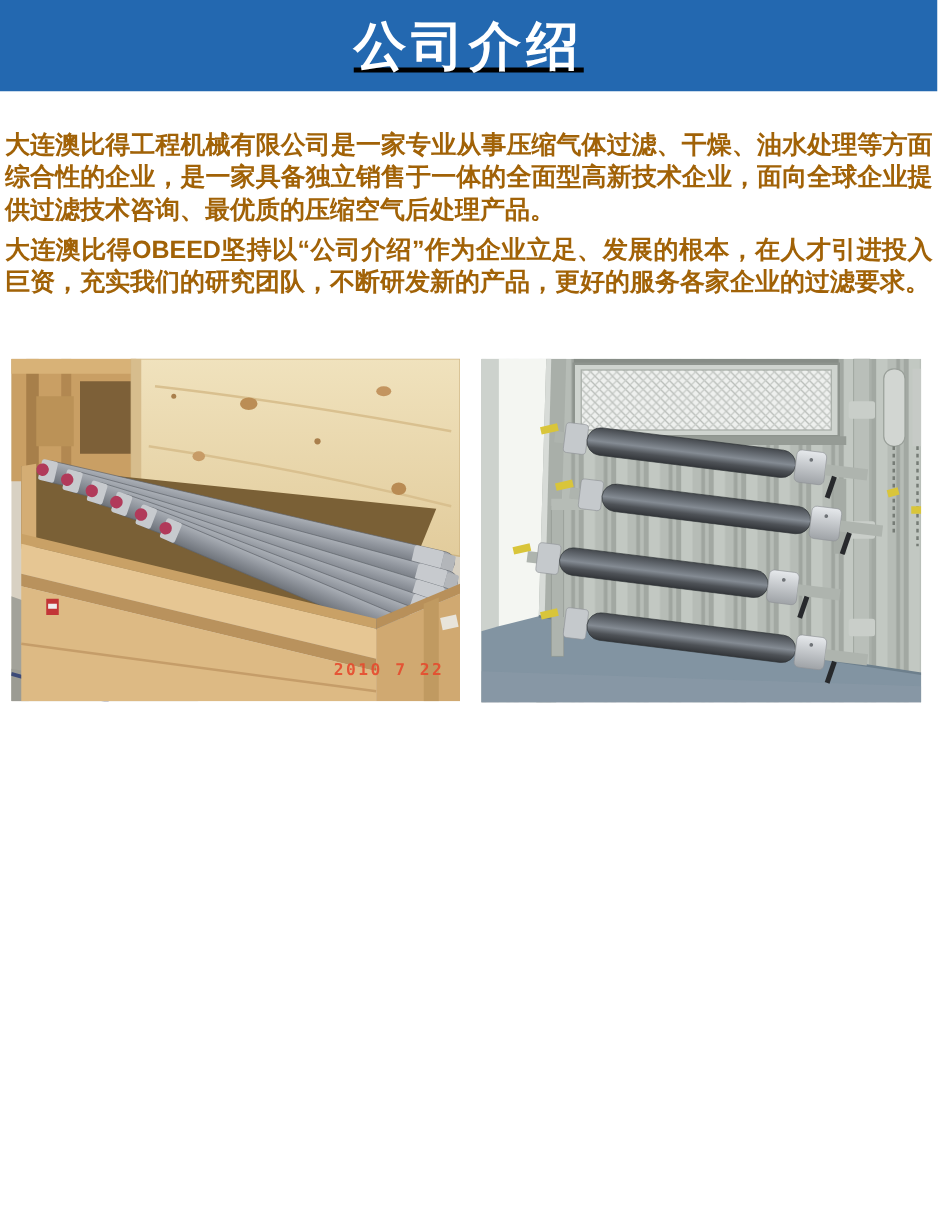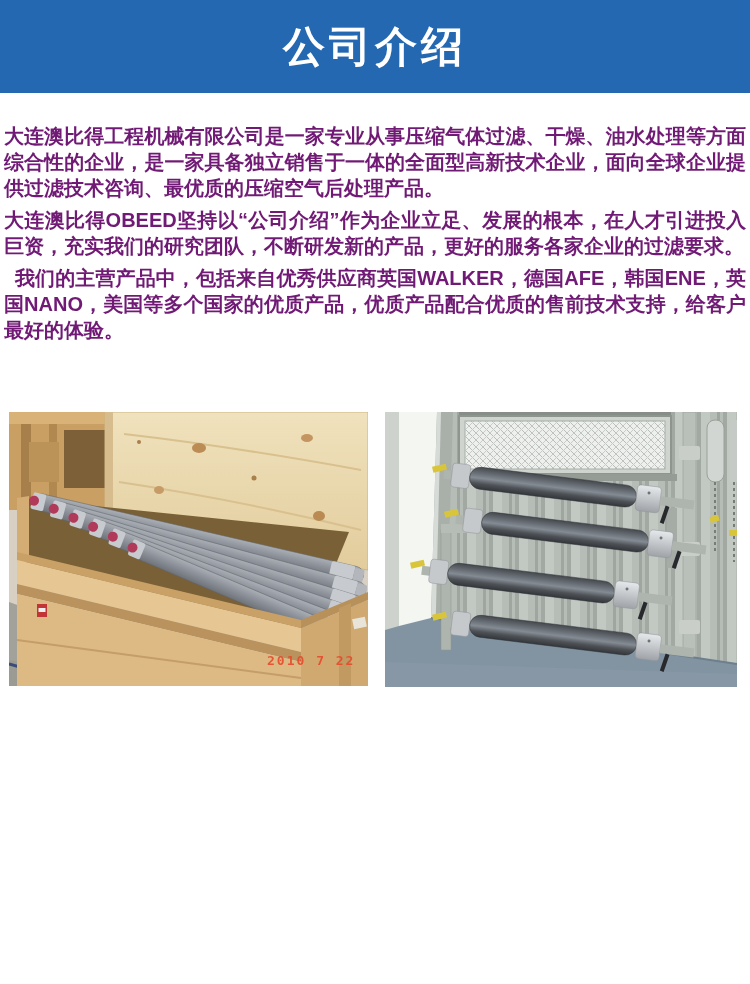--- a/index.html
+++ b/index.html
@@ -6,71 +6,71 @@
     margin: 0;
     padding: 0;
     width: 750px;
     height: 984px;
     background: #ffffff;
     overflow: hidden;
     font-family: "Liberation Sans", "DejaVu Sans", sans-serif;
   }
   .banner {
     width: 750px;
-    height: 93px;
+    height: 73px;
     background: #2368b0;
     display: flex;
     align-items: center;
     justify-content: center;
+    text-decoration: underline;
   }
   .banner .title {
     margin: 0;
     color: #ffffff;
     font-size: 42px;
     font-weight: bold;
     letter-spacing: 4px;
     line-height: 1;
   }
   .content {
     margin: 30px 4px 0 4px;
   }
   .content p {
     margin: 0 0 6px 0;
     font-size: 20px;
     line-height: 26px;
     font-weight: bold;
-    color: #701a75;
+    color: #a16207;
     text-align: justify;
     text-justify: inter-ideograph;
   }
   .content p.no-gap { margin-bottom: 0; }
   .content p.indent-half { text-indent: 11px; }
   .photos {
     display: flex;
     gap: 17px;
-    margin: 69px 0 0 9px;
+    margin: 48px 0 0 9px;
   }
   figure { margin: 0; padding: 0; line-height: 0; }
   svg { display: block; }
   .stamp {
     font-family: "DejaVu Sans Mono", monospace;
     font-weight: bold;
   }
 </style>
 </head>
 <body>
 
 <header class="banner">
   <h1 class="title">公司介绍</h1>
 </header>
 
 <main class="content">
   <p>大连澳比得工程机械有限公司是一家专业从事压缩气体过滤、干燥、油水处理等方面综合性的企业，是一家具备独立销售于一体的全面型高新技术企业，面向全球企业提供过滤技术咨询、最优质的压缩空气后处理产品。</p>
   <p>大连澳比得OBEED坚持以“公司介绍”作为企业立足、发展的根本，在人才引进投入巨资，充实我们的研究团队，不断研发新的产品，更好的服务各家企业的过滤要求。</p>
-  <p class="indent-half">我们的主营产品中，包括来自优秀供应商英国WALKER，德国AFE，韩国ENE，英国NANO，美国等多个国家的优质产品，优质产品配合优质的售前技术支持，给客户最好的体验。</p>
 </main>
 
 <section class="photos">
 
   <figure>
     <svg width="359" height="274" viewBox="0 0 359 274">
       <defs>
         <linearGradient id="lgTube" x1="0" y1="0" x2="0" y2="1">
           <stop offset="0%" stop-color="#aaafb6"></stop>
           <stop offset="45%" stop-color="#8e939b"></stop>

